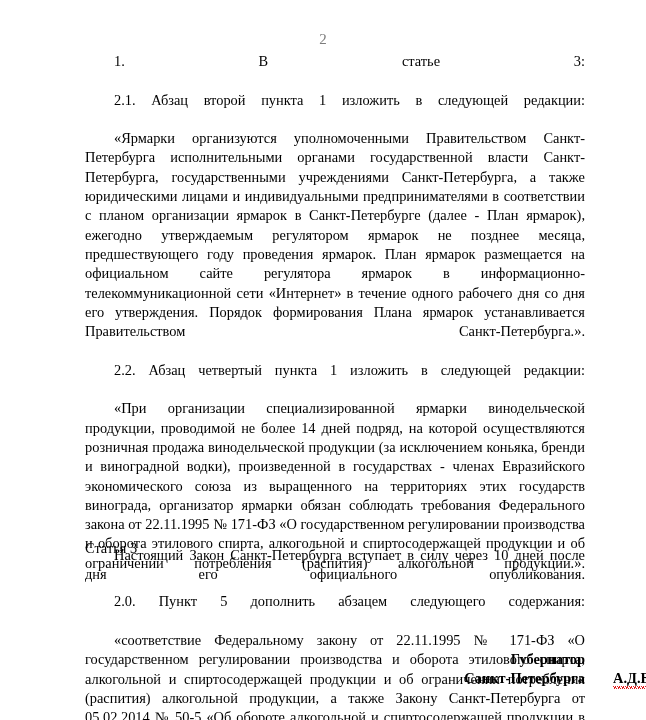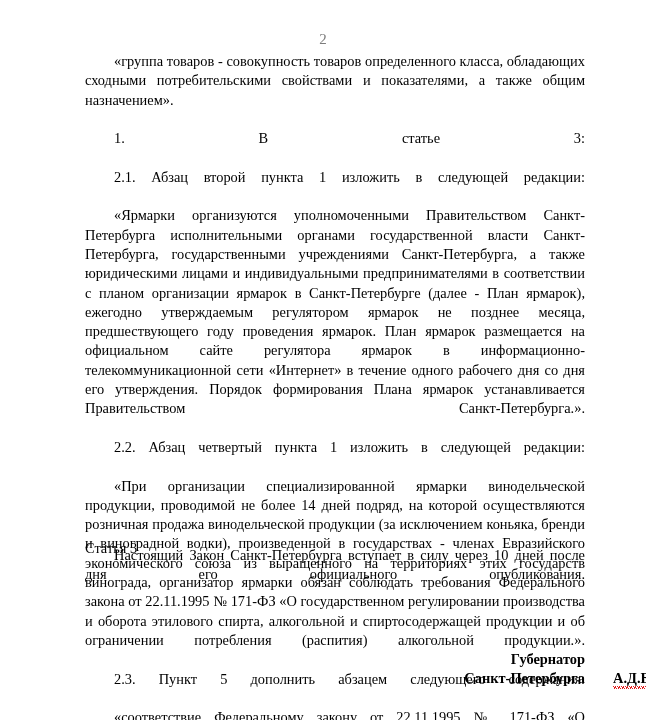--- a/index.html
+++ b/index.html
@@ -124,27 +124,26 @@
   }
 </style>
 </head>
 <body>
 
 <div class="page">
 
   <div class="page-number">2</div>
 
   <div class="body-frame">
-    <p class="para">«группа товаров - совокупность товаров определенного класса, обладающих сходными потребительскими свойствами и показателями, а также общим назначением».</p>
     <p class="para">1. В статье 3:</p>
     <p class="para">2.1. Абзац второй пункта 1 изложить в следующей редакции:</p>
     <p class="para">«Ярмарки организуются уполномоченными Правительством Санкт-Петербурга исполнительными органами государственной власти Санкт-Петербурга, государственными учреждениями Санкт-Петербурга, а также юридическими лицами и индивидуальными предпринимателями в соответствии с планом организации ярмарок в Санкт-Петербурге (далее - План ярмарок), ежегодно утверждаемым регулятором ярмарок не позднее месяца, предшествующего году проведения ярмарок. План ярмарок размещается на официальном сайте регулятора ярмарок в информационно-телекоммуникационной сети «Интернет» в течение одного рабочего дня со дня его утверждения. Порядок формирования Плана ярмарок устанавливается Правительством Санкт-Петербурга.».</p>
     <p class="para">2.2. Абзац четвертый пункта 1 изложить в следующей редакции:</p>
     <p class="para">«При организации специализированной ярмарки винодельческой продукции, проводимой не более 14 дней подряд, на которой осуществляются розничная продажа винодельческой продукции (за исключением коньяка, бренди и виноградной водки), произведенной в государствах - членах Евразийского экономического союза из выращенного на территориях этих государств винограда, организатор ярмарки обязан соблюдать требования Федерального закона от 22.11.1995 № 171-ФЗ «О государственном регулировании производства и оборота этилового спирта, алкогольной и спиртосодержащей продукции и об ограничении потребления (распития) алкогольной продукции.».</p>
-    <p class="para">2.3. Пункт 5 дополнить абзацем следующего содержания:</p>
+    <p class="para">2.0. Пункт 5 дополнить абзацем следующего содержания:</p>
     <p class="para">«соответствие Федеральному закону от 22.11.1995 № 171-ФЗ «О государственном регулировании производства и оборота этилового спирта, алкогольной и спиртосодержащей продукции и об ограничении потребления (распития) алкогольной продукции, а также Закону Санкт-Петербурга от 05.02.2014 № 50-5 «Об обороте алкогольной и спиртосодержащей продукции в Санкт-Петербурге».».</p>
 
   </div>
 
   <div class="article-heading">Статья 3</div>
 
   <div class="closing-frame">
     <p class="para">Настоящий Закон Санкт-Петербурга вступает в силу через 10 дней после дня его официального опубликования.</p>
   </div>
 

